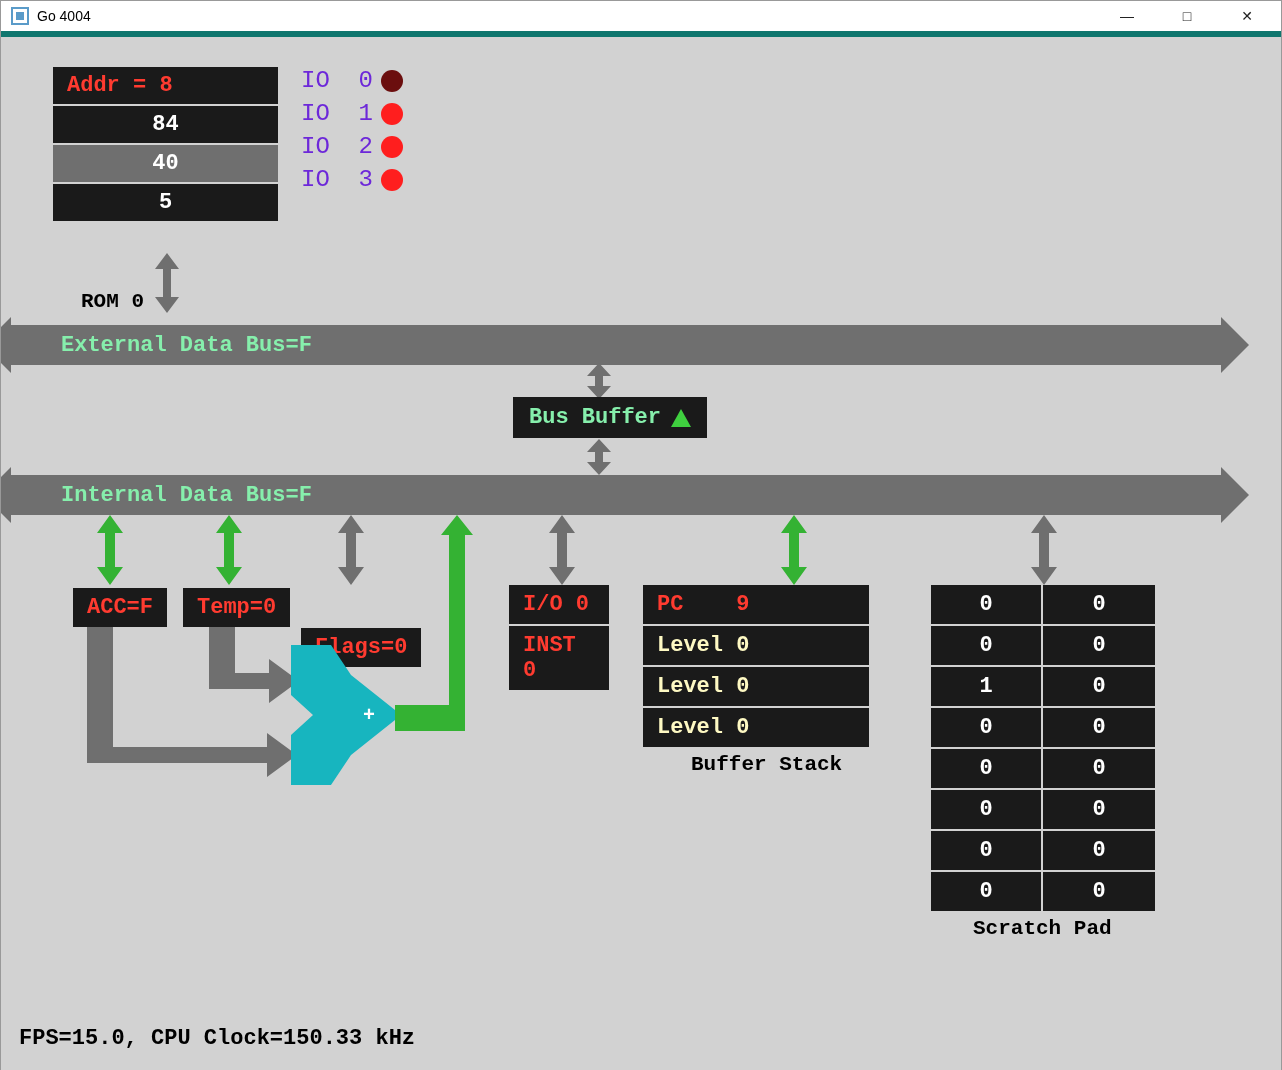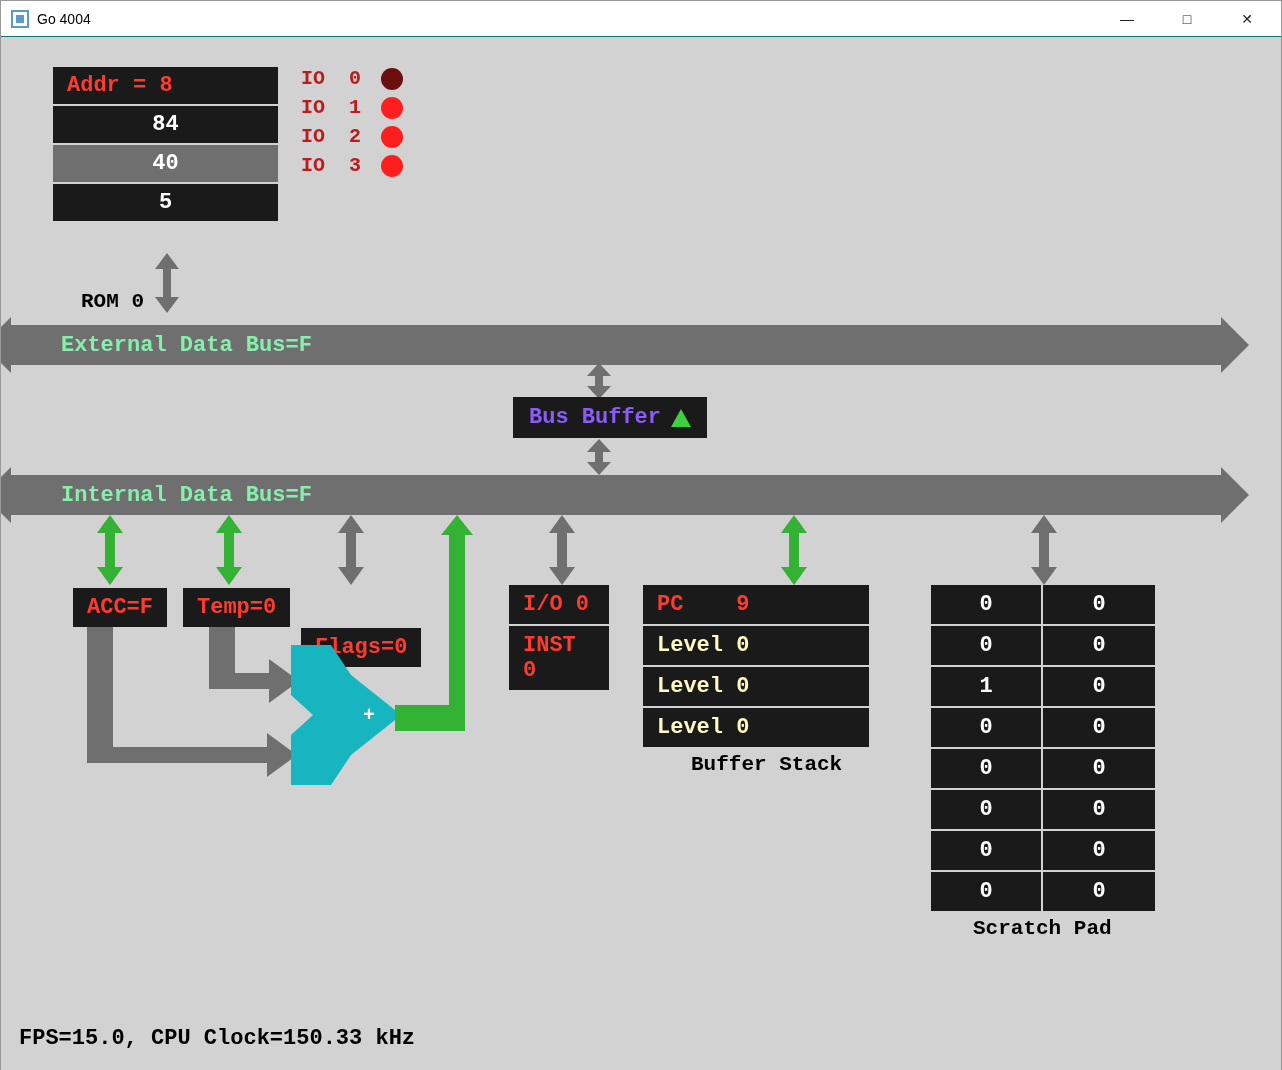--- a/index.html
+++ b/index.html
@@ -1,51 +1,51 @@
 <!DOCTYPE html>
 <html><head>
 <meta charset="utf-8">
 <style>
   * { box-sizing: border-box; }
   body { margin: 0; padding: 0; font-family: "Courier New", monospace; background: #fff; }
   .window { width: 1282px; height: 1070px; position: relative; background: #fff; border: 1px solid #999; }
-  .titlebar { height: 36px; background: #fff; display: flex; align-items: center; padding: 0 4px; border-bottom: 1px solid #0f766e; }
+  .titlebar { height: 36px; background: #fff; display: flex; align-items: center; padding: 0 4px; border-bottom: 6px solid #0f766e; }
   .app-icon { width: 18px; height: 18px; border: 2px solid #5a9bc9; margin-right: 8px; margin-left: 6px; position: relative; }
   .app-icon::after { content: ""; position: absolute; inset: 3px; background: #5a9bc9; }
   .title-text { font-family: "Segoe UI", sans-serif; font-size: 14px; color: #000; flex: 1; }
   .win-controls { display: flex; height: 100%; }
   .win-btn { width: 60px; height: 100%; display: flex; align-items: center; justify-content: center; font-family: "Segoe UI Symbol", sans-serif; font-size: 14px; color: #222; }
   .canvas { position: relative; width: 100%; height: 1034px; background: #d2d2d2; overflow: hidden; }
 
   .rom-box { position: absolute; left: 52px; top: 30px; width: 225px; }
   .rom-row { background: #1a1a1a; color: #fff; font-size: 22px; font-weight: bold; text-align: center; padding: 6px 10px; border-bottom: 2px solid #d2d2d2; }
   .rom-row.last { border-bottom: none; }
   .rom-row.addr { color: #ff3b30; text-align: left; padding-left: 14px; }
   .rom-row.hl { background: #6f6f6f; }
   .rom-row.iobuf { text-align: left; padding-left: 14px; }
 
   .io-list { position: absolute; left: 300px; top: 30px; }
   .io-row { display: flex; align-items: center; margin-bottom: 6px; }
-  .io-label { font-size: 20px; font-weight: bold; color: #b91c1c; width: 80px; white-space: pre; }
+  .io-label { font-size: 24px; font-weight: normal; color: #6d28d9; width: 80px; white-space: pre; }
   .led { width: 22px; height: 22px; border-radius: 50%; }
   .led.on { background: #ff1e1e; }
   .led.off { background: #6b0e0e; }
 
   .rom-label { position: absolute; left: 80px; top: 253px; font-size: 21px; font-weight: bold; color: #000; }
 
   .darrow-small { position: absolute; color: #6f6f6f; }
   .darrow-small svg { display: block; }
 
   .bus { position: absolute; left: 10px; height: 40px; background: #6f6f6f; display: flex; align-items: center; padding-left: 50px; }
   .bus::before, .bus::after { content: ""; position: absolute; top: -8px; width: 0; height: 0; border-top: 28px solid transparent; border-bottom: 28px solid transparent; }
   .bus::before { left: -28px; border-right: 28px solid #6f6f6f; }
   .bus::after { right: -28px; border-left: 28px solid #6f6f6f; }
   .bus-text { color: #86efac; font-size: 22px; font-weight: bold; }
 
-  .bus-buffer { position: absolute; left: 512px; top: 360px; background: #1a1a1a; color: #8b5cf6; font-size: 22px; font-weight: bold; padding: 8px 16px; display: flex; align-items: center; gap: 10px; }
+  .bus-buffer { position: absolute; left: 512px; top: 360px; background: #1a1a1a; color: #86efac; font-size: 22px; font-weight: bold; padding: 8px 16px; display: flex; align-items: center; gap: 10px; }
   .tri-up { width: 0; height: 0; border-left: 10px solid transparent; border-right: 10px solid transparent; border-bottom: 18px solid #3fd03f; display: inline-block; }
 
   .reg-box { position: absolute; background: #1a1a1a; color: #ff3b30; font-size: 22px; font-weight: bold; padding: 7px 14px; }
 
   .addr-stack { position: absolute; left: 642px; top: 548px; width: 226px; }
   .as-row { background: #1a1a1a; color: #fef9c3; font-size: 22px; font-weight: bold; padding: 7px 14px; border-bottom: 2px solid #d2d2d2; white-space: pre; }
   .as-row:first-child { color: #ff3b30; }
   .as-row.last { border-bottom: none; }
   .as-label { position: absolute; font-size: 21px; font-weight: bold; color: #000; }
 

